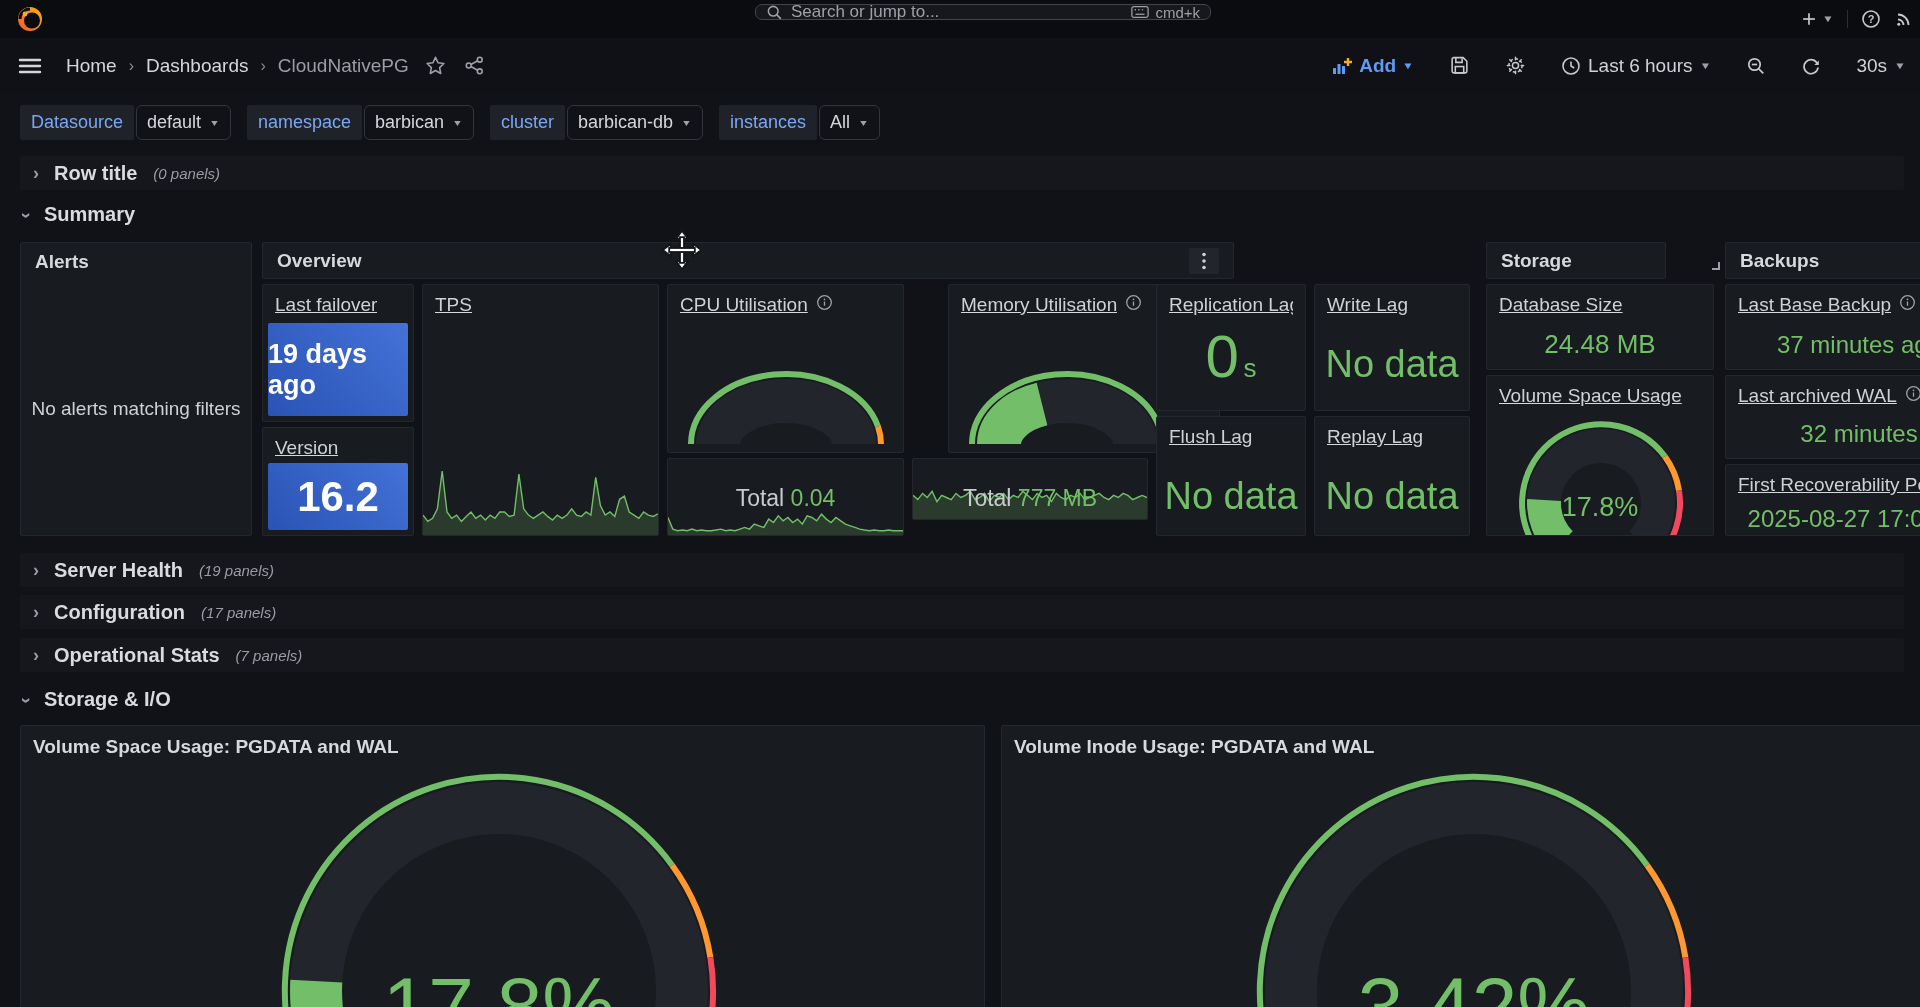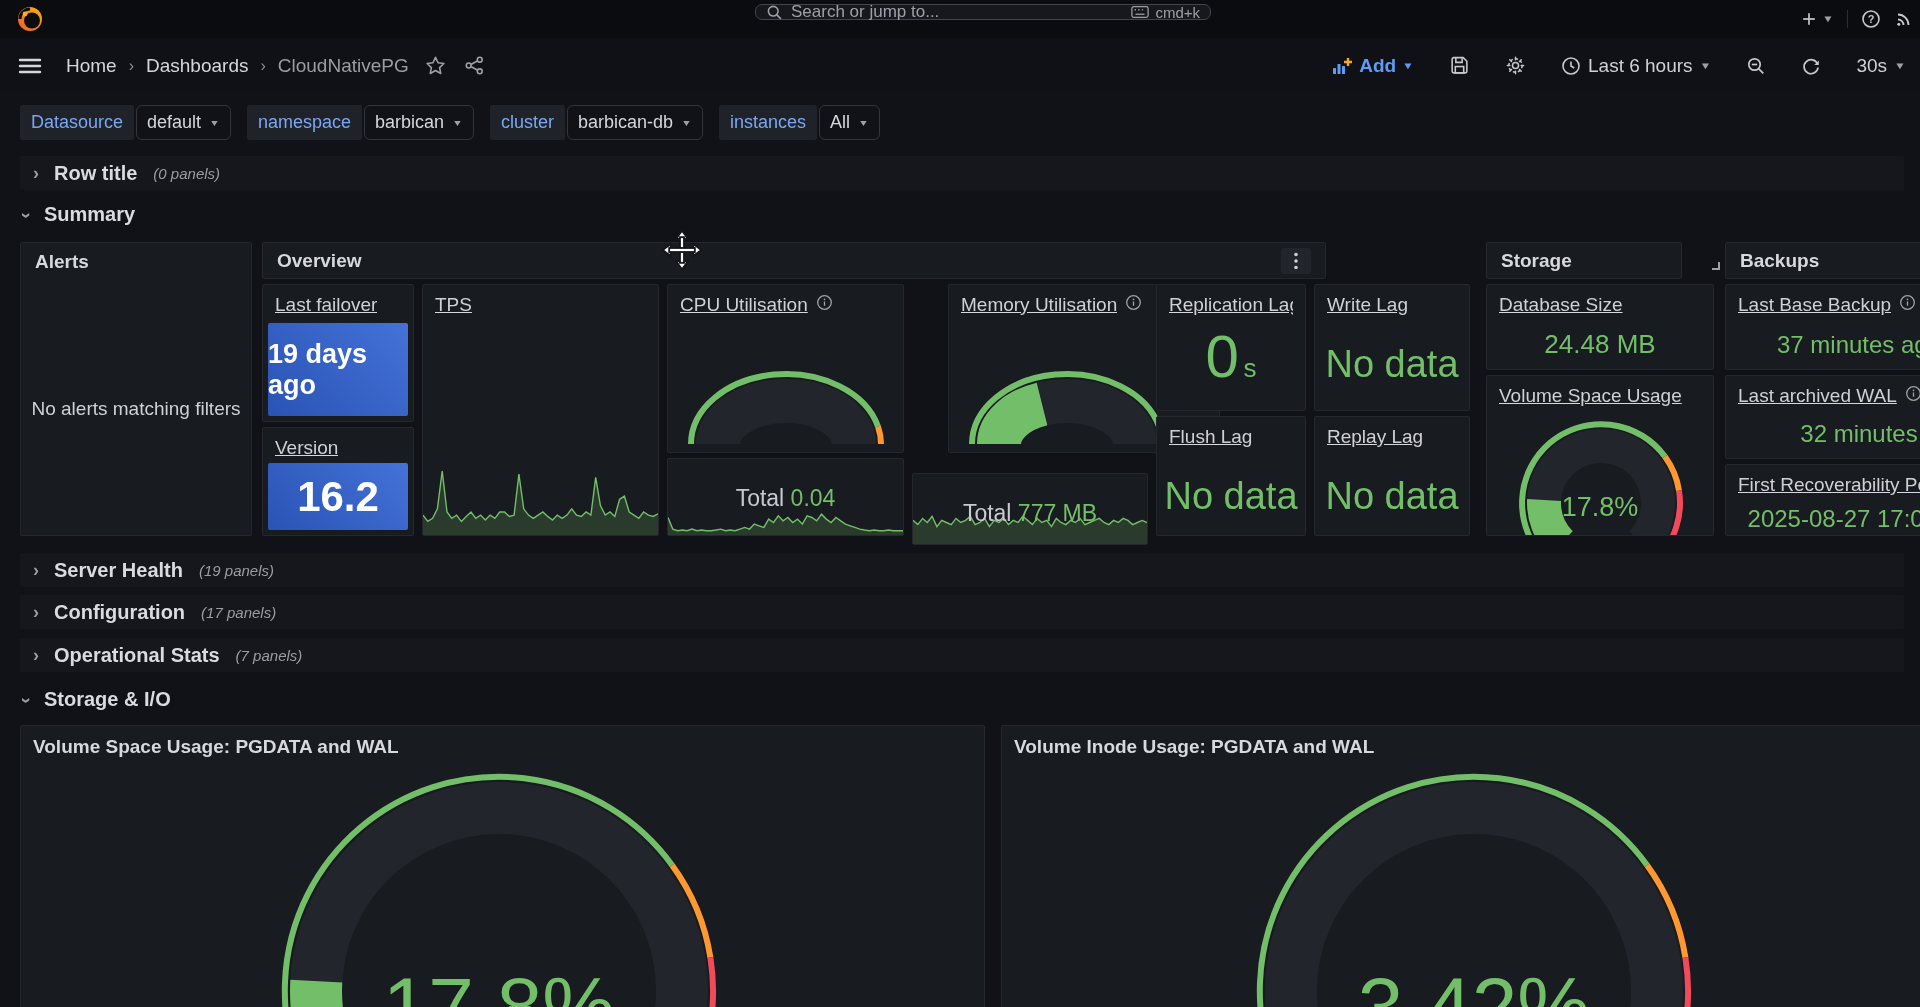--- a/index.html
+++ b/index.html
@@ -250,21 +250,21 @@
   <span class="rowtitle">Summary</span>
 </div>
 
 <div class="panel" style="left:20px;top:242px;width:232px;height:294px">
   <div class="phead">
       <span class="ptitle">Alerts</span>
     </div>
   <div class="ctext abs" style="left:0;right:0;top:155px;font-size:19px;color:#d0d1d6">No alerts matching filters</div>
 </div>
 
-<div class="panel" style="left:262px;top:242px;width:1064px;height:37px">
+<div class="panel" style="left:262px;top:242px;width:972px;height:37px">
   <div class="phead" style="padding-top:7px">
       <span class="ptitle">Overview</span>
     </div>
   <div class="kebabbtn">
     <svg width="4" height="18" viewBox="0 0 4 18">
         <circle cx="2" cy="2.5" r="1.8" fill="#cfd0d6"></circle>
         <circle cx="2" cy="9" r="1.8" fill="#cfd0d6"></circle>
         <circle cx="2" cy="15.5" r="1.8" fill="#cfd0d6"></circle>
       </svg>
   </div>
@@ -336,21 +336,21 @@
     </span>
   </div>
   <svg class="abs" style="left:18px;top:84px" width="200" height="78">
       <path d="M 32.0 75.0 A 68 43 0 0 1 168.0 75.0" stroke="#22252b" stroke-width="44" fill="none"></path>
       <path d="M 32.0 75.0 A 68 43 0 0 1 75.0 35.0" stroke="#73bf69" stroke-width="44" fill="none"></path>
       <path d="M 5.0 75.0 A 95 70 0 0 1 192.0 57.6" stroke="#73bf69" stroke-width="6" fill="none"></path>
       <path d="M 192.0 57.6 A 95 70 0 0 1 195.0 75.0" stroke="#ff9830" stroke-width="6" fill="none"></path>
     </svg>
 </div>
 
-<div class="panel" style="left:912px;top:473px;width:236px;height:72px">
+<div class="panel" style="left:912px;top:458px;width:236px;height:62px">
   <div class="ctext abs" style="left:0;right:0;top:26px;font-size:23px;font-weight:500;z-index:2">
     <span style="color:#c9cad0">Total</span>
     <span class="green">777 MB</span>
   </div>
   <svg class="abs" style="left:0;bottom:0" width="234" height="44">
       <polygon points="0.0,20.4 4.8,24.6 9.6,18.4 14.3,22.5 19.1,16.3 23.9,26.6 28.7,20.4 33.4,22.5 38.2,24.6 43.0,18.4 47.8,22.5 52.5,20.4 57.3,16.3 62.1,24.6 66.9,22.5 71.6,18.4 76.4,26.6 81.2,20.4 86.0,22.5 90.7,18.4 95.5,24.6 100.3,20.4 105.1,22.5 109.8,16.3 114.6,20.4 119.4,24.6 124.2,18.4 128.9,22.5 133.7,20.4 138.5,26.6 143.3,18.4 148.0,22.5 152.8,24.6 157.6,20.4 162.4,22.5 167.1,18.4 171.9,24.6 176.7,22.5 181.5,20.4 186.2,18.4 191.0,22.5 195.8,24.6 200.6,20.4 205.3,22.5 210.1,18.4 214.9,20.4 219.7,24.6 224.4,22.5 229.2,20.4 234.0,22.5 234,44 0,44" fill="rgba(115,191,105,0.2)"></polygon>
       <polyline points="0.0,20.4 4.8,24.6 9.6,18.4 14.3,22.5 19.1,16.3 23.9,26.6 28.7,20.4 33.4,22.5 38.2,24.6 43.0,18.4 47.8,22.5 52.5,20.4 57.3,16.3 62.1,24.6 66.9,22.5 71.6,18.4 76.4,26.6 81.2,20.4 86.0,22.5 90.7,18.4 95.5,24.6 100.3,20.4 105.1,22.5 109.8,16.3 114.6,20.4 119.4,24.6 124.2,18.4 128.9,22.5 133.7,20.4 138.5,26.6 143.3,18.4 148.0,22.5 152.8,24.6 157.6,20.4 162.4,22.5 167.1,18.4 171.9,24.6 176.7,22.5 181.5,20.4 186.2,18.4 191.0,22.5 195.8,24.6 200.6,20.4 205.3,22.5 210.1,18.4 214.9,20.4 219.7,24.6 224.4,22.5 229.2,20.4 234.0,22.5" fill="none" stroke="#73bf69" stroke-width="1.4"></polyline>
     </svg>
 </div>
 
@@ -378,21 +378,21 @@
   <div class="ctext abs green nodata" style="left:0;right:0;top:58px;font-weight:500">No data</div>
 </div>
 
 <div class="panel" style="left:1314px;top:416px;width:156px;height:120px">
   <div class="tilehead">
       <span class="tlabel">Replay Lag</span>
     </div>
   <div class="ctext abs green nodata" style="left:0;right:0;top:58px;font-weight:500">No data</div>
 </div>
 
-<div class="panel" style="left:1486px;top:242px;width:196px;height:37px">
+<div class="panel" style="left:1486px;top:242px;width:180px;height:37px">
   <div class="phead" style="padding-top:7px">
       <span class="ptitle">Storage</span>
     </div>
 </div>
 <div class="panel" style="left:1486px;top:284px;width:228px;height:86px">
   <div class="tilehead">
       <span class="tlabel">Database Size</span>
     </div>
   <div class="ctext abs green" style="left:0;right:0;top:44px;font-size:26px;font-weight:500">24.48 MB</div>
 </div>

